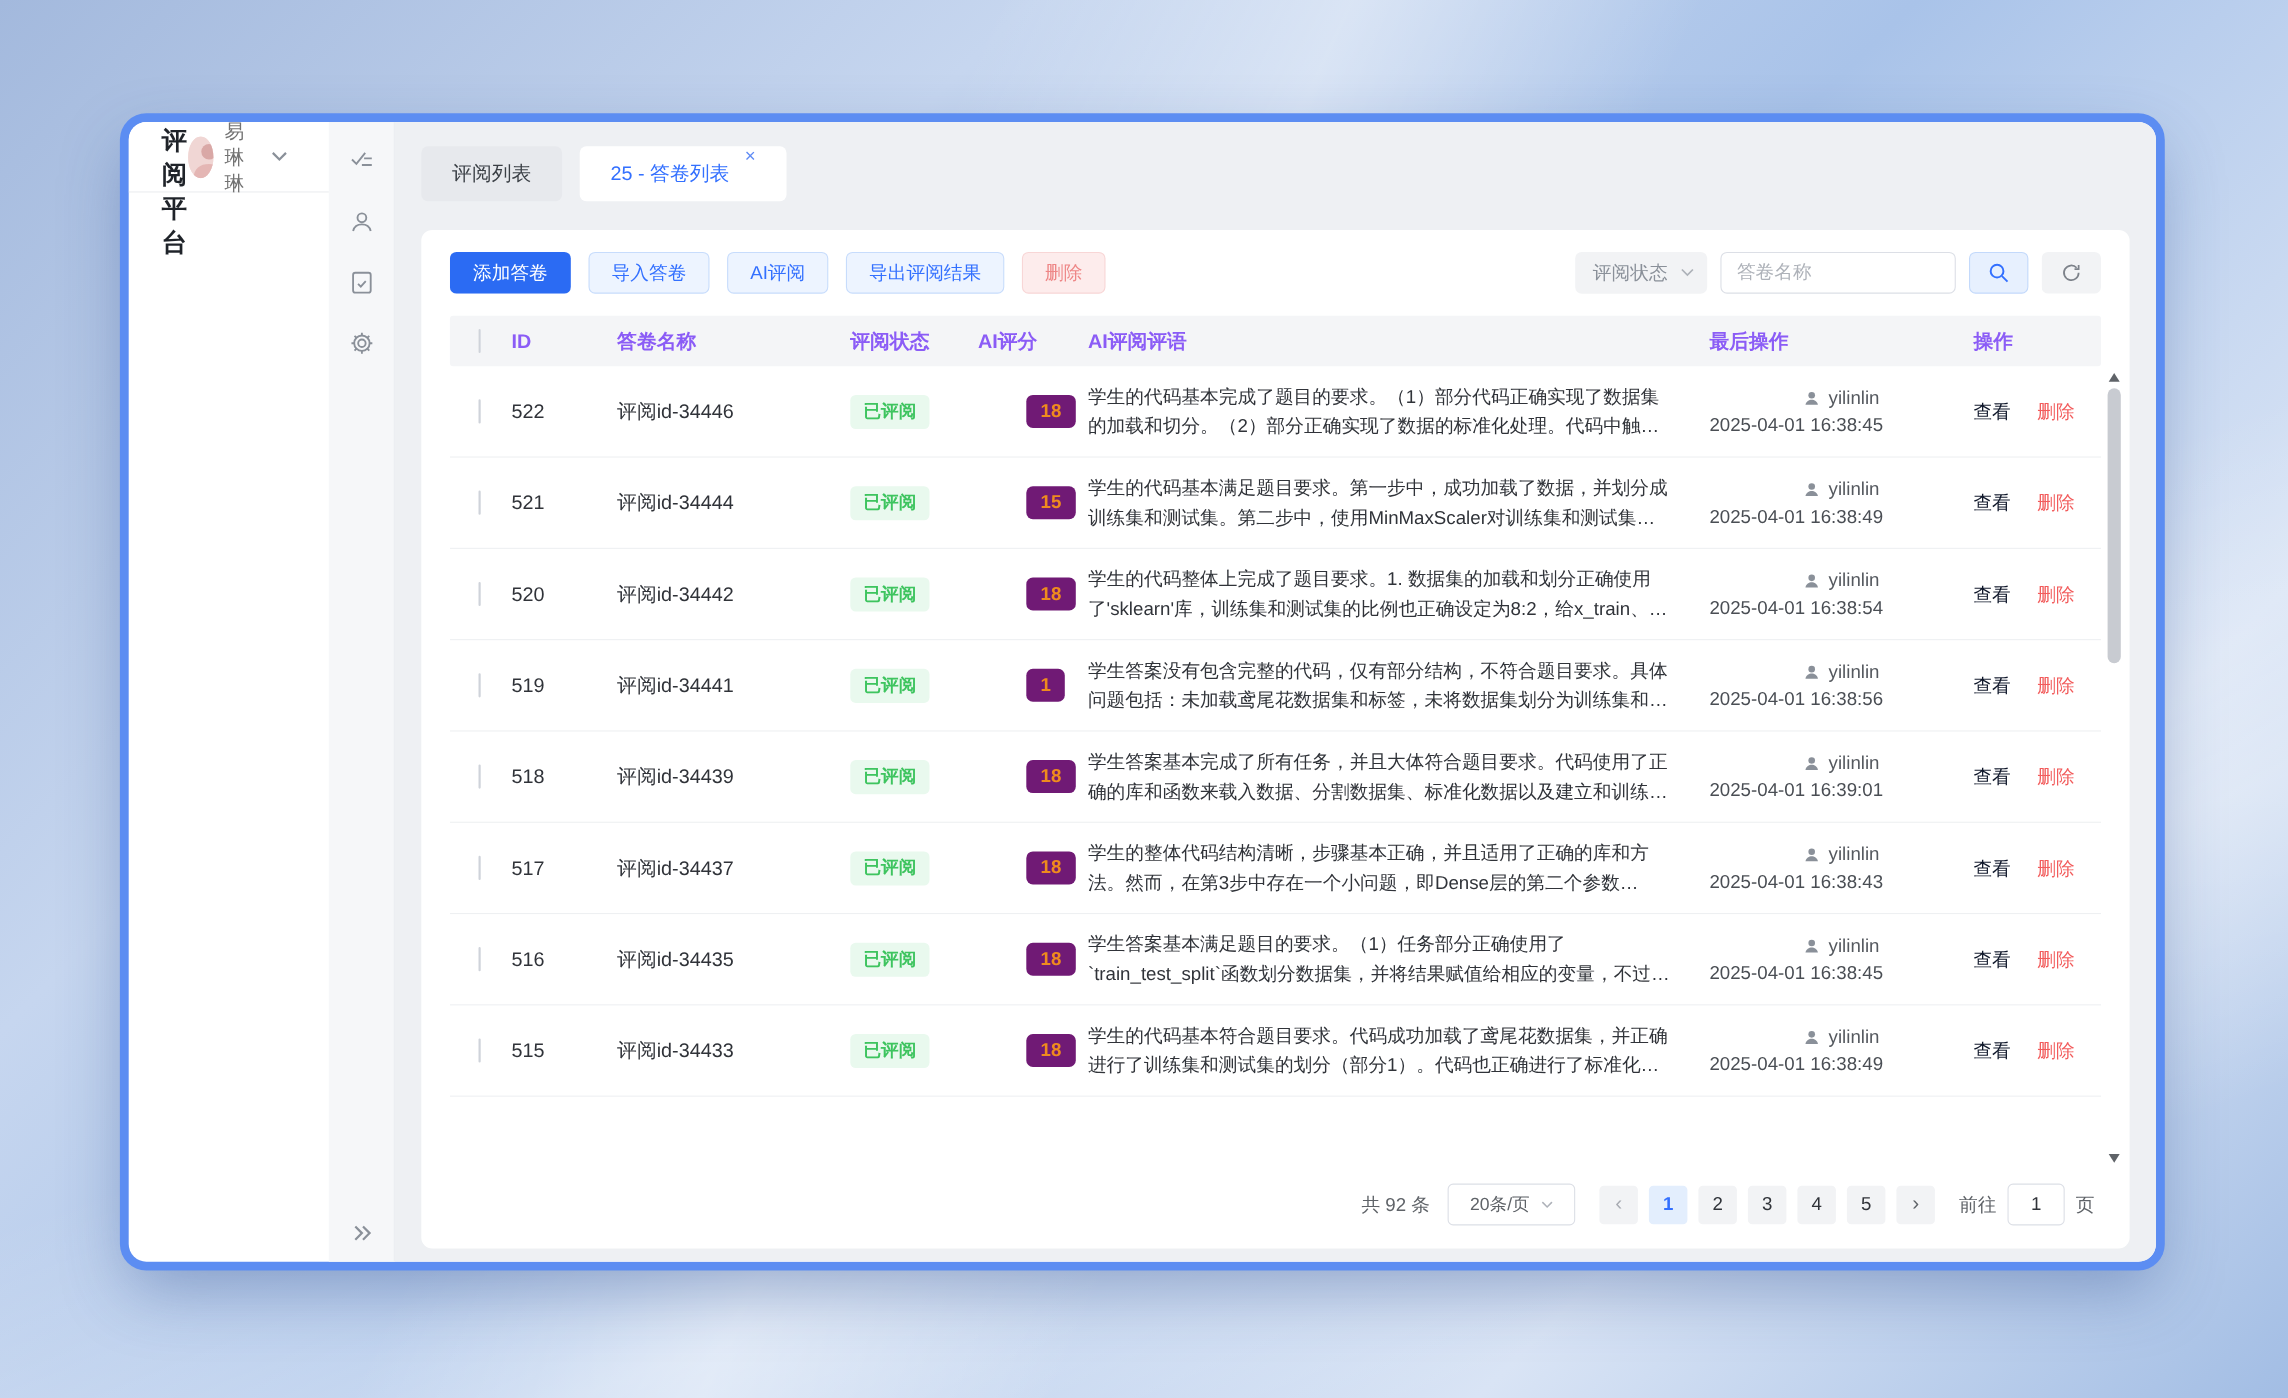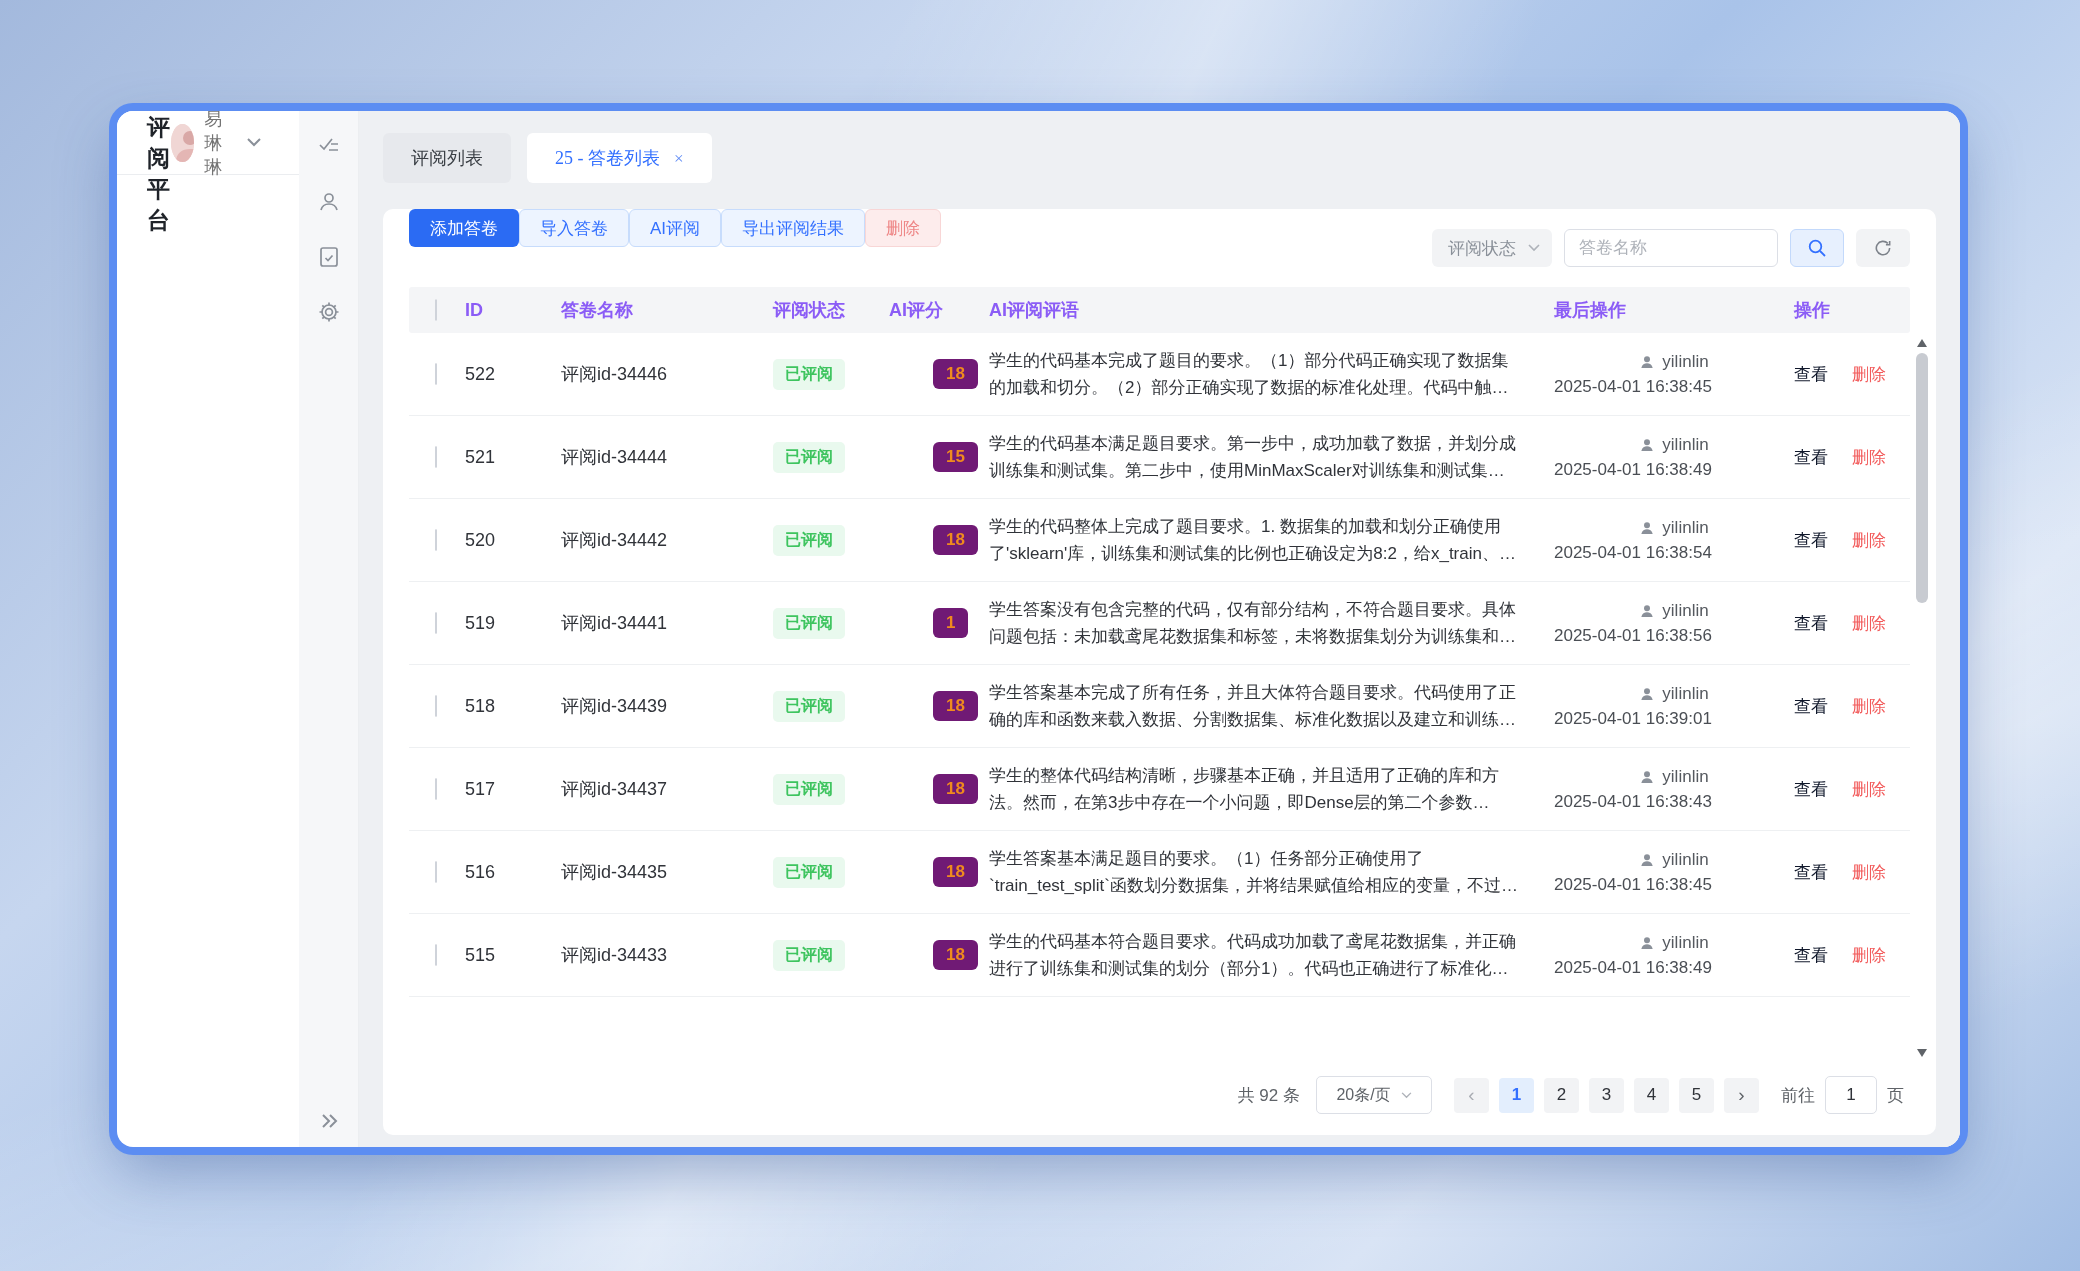--- a/index.html
+++ b/index.html
@@ -29,27 +29,27 @@
   
   .win-body { flex:1; display:flex; background:#eef0f3; min-height:0; }
   .sidebar { width:60px; flex:0 0 60px; background:#f6f7f9; border-right:1px solid #eceef1;
     display:flex; flex-direction:column; align-items:center; padding:24px 0 18px; gap:31px; }
   .side-ic { width:24px; height:24px; color:#8a9099; cursor:pointer; }
   .side-collapse { margin-top:auto; color:#8a9099; cursor:pointer; }
   .main { flex:1; display:flex; flex-direction:column; padding:22px 24px 12px; min-width:0; }
   
   .tab-bar { display:flex; gap:16px; flex:0 0 50px; }
   .tab { height:50px; line-height:50px; padding:0 28px; border-radius:6px; font-size:18px;
-    background:#e7e9ed; color:#3a3f45; cursor:pointer; display:flex; align-items:center; gap:14px;font-family:Liberation Serif, serif; }
+    background:#e7e9ed; color:#3a3f45; cursor:pointer; display:flex; align-items:flex-start; gap:14px; }
   .tab.active { background:#fff; color:#3370ff; }
   .tab-close { font-size:17px; color:#5f8bf5; cursor:pointer; line-height:1; }
   
   .card { margin-top:26px; background:#fff; border-radius:10px; flex:1;
     display:flex; flex-direction:column; min-height:0; position:relative; }
-  .toolbar { flex:0 0 78px; display:flex; padding:0 26px; }
+  .toolbar { flex:0 0 78px; display:flex; align-items:center; padding:0 26px; gap:16px; }
   .btn { height:38px; padding:0 20px; border-radius:6px; font-size:17px; border:1px solid transparent;
     cursor:pointer; background:#fff; white-space:nowrap; }
   .btn-primary { background:#2b6bf3; color:#fff; }
   .btn-light { background:#edf4ff; border-color:#c7dcfc; color:#3370ff; }
   .btn-danger { background:#fdecec; border-color:#f8d6d6; color:#ee8686; }
   .toolbar-right { margin-left:auto; display:flex; align-items:center; gap:12px; }
   .select-box { height:38px; width:120px; background:#f2f3f5; border-radius:6px; display:flex;
     align-items:center; justify-content:space-between; padding:0 12px 0 16px; font-size:17px;
     color:#8a9099; cursor:pointer; }
   .search-input { height:38px; width:214px; border:1px solid #dcdfe6; border-radius:6px;

